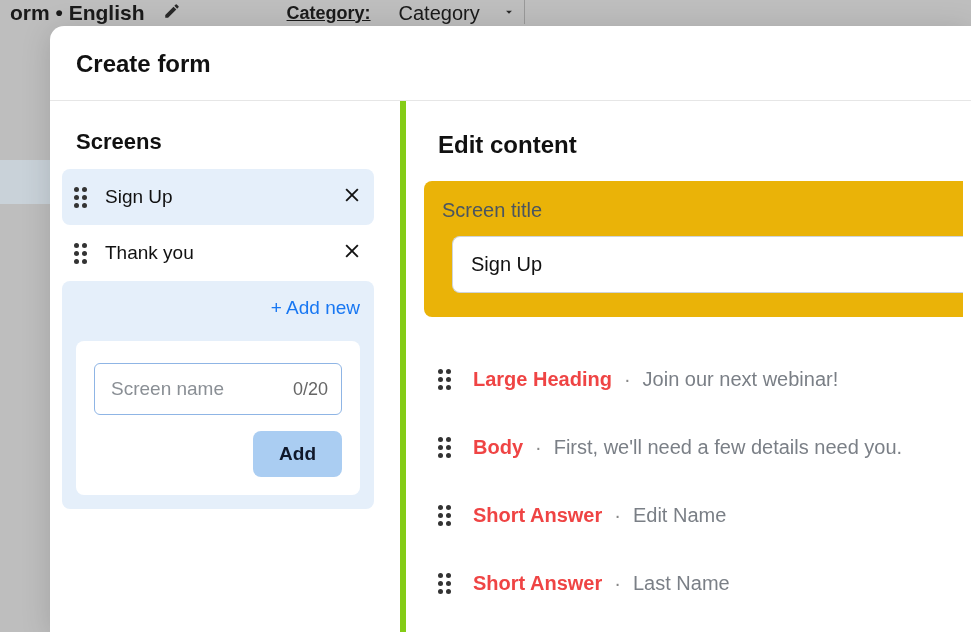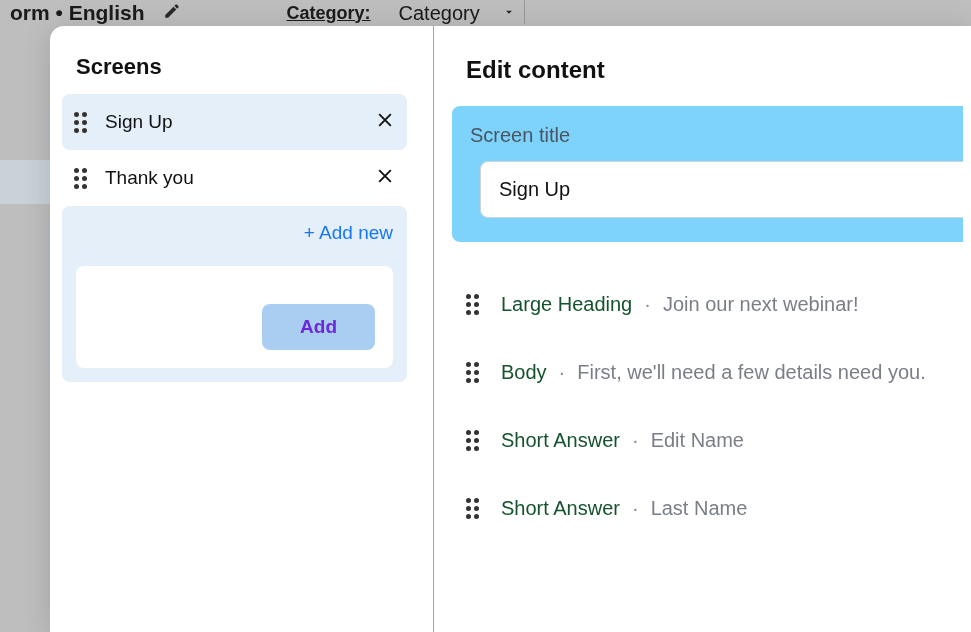--- a/index.html
+++ b/index.html
@@ -92,22 +92,22 @@
     font-size: 24px;
     font-weight: 700;
     color: #111;
   }
   .modal-body {
     flex: 1;
     display: flex;
     overflow: hidden;
   }
   .left-pane {
-    width: 384px;
-    border-right: 1px solid #84cc16;
+    width: 356px;
+    border-right: 6px solid #84cc16;
     padding: 28px 26px 26px 12px;
   }
   .right-pane {
     flex: 1;
     padding: 30px 8px 0 32px;
   }
 
   .screens-title {
     font-size: 22px;
     font-weight: 700;
@@ -192,37 +192,37 @@
     color: #666;
     font-size: 18px;
   }
   .add-btn-row {
     display: flex;
     justify-content: flex-end;
     margin-top: 16px;
   }
   .add-btn {
     background: #aacdf2;
-    color: #6d28d9;
+    color: #0f172a;
     font-size: 19px;
     font-weight: 600;
     border: none;
     border-radius: 8px;
-    padding: 12px 38px;
+    padding: 12px 26px;
     cursor: not-allowed;
   }
 
   .edit-title {
     font-size: 24px;
     font-weight: 700;
     margin-bottom: 22px;
     color: #111;
   }
   .screen-title-box {
-    background: #7dd3fc;
+    background: #eab308;
     border-radius: 8px 0 0 8px;
     padding: 18px 14px 24px 14px;
     margin-left: -14px;
   }
   .screen-title-label {
     font-size: 20px;
     color: #4a5560;
     margin-bottom: 14px;
     margin-left: 4px;
   }
@@ -244,22 +244,22 @@
   .content-row {
     display: flex;
     align-items: center;
     height: 68px;
     font-size: 20px;
   }
   .content-row .drag {
     margin-right: 22px;
   }
   .content-type {
-    color: #14532d;
-    font-weight: 400;
+    color: #ef4444;
+    font-weight: 700;
   }
   .dot-sep {
     color: #888;
     margin: 0 12px;
     font-size: 20px;
   }
   .content-val {
     color: #7a7f86;
   }
 </style>
@@ -282,20 +282,23 @@
         </svg>
     </span>
   </div>
   <div class="bb-divider"></div>
 </div>
 
 <div class="overlay"></div>
 <div class="sidebar-stub"></div>
 
 <div class="modal">
+  <div class="modal-header">
+    <div class="modal-title">Create form</div>
+  </div>
   <div class="modal-body">
 
     <div class="left-pane">
       <div class="screens-title">Screens</div>
 
       <div class="screen-row active">
         <span class="drag">
           <span class="dots6">
               <span></span>
               <span></span>
@@ -330,20 +333,24 @@
           <svg viewBox="0 0 24 24">
               <line x1="5" y1="5" x2="19" y2="19"></line>
               <line x1="19" y1="5" x2="5" y2="19"></line>
             </svg>
         </span>
       </div>
 
       <div class="add-panel">
         <div class="add-link">+ Add new</div>
         <div class="input-card">
+          <div class="screen-name-wrap">
+            <input class="screen-name-input" type="text" placeholder="Screen name" style="">
+            <span class="char-count">0/20</span>
+          </div>
           <div class="add-btn-row">
             <button class="add-btn">Add</button>
           </div>
         </div>
       </div>
     </div>
 
     <div class="right-pane">
       <div class="edit-title">Edit content</div>
 

